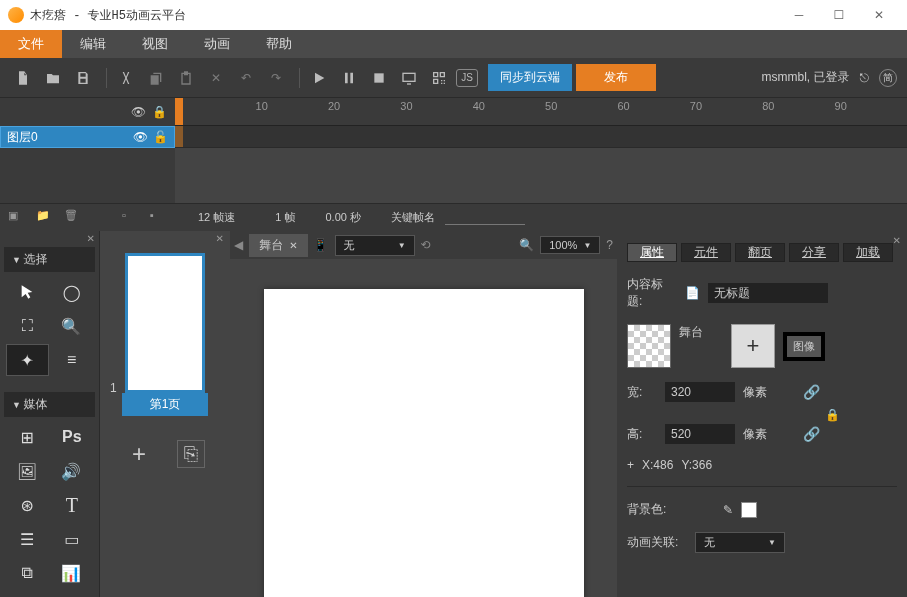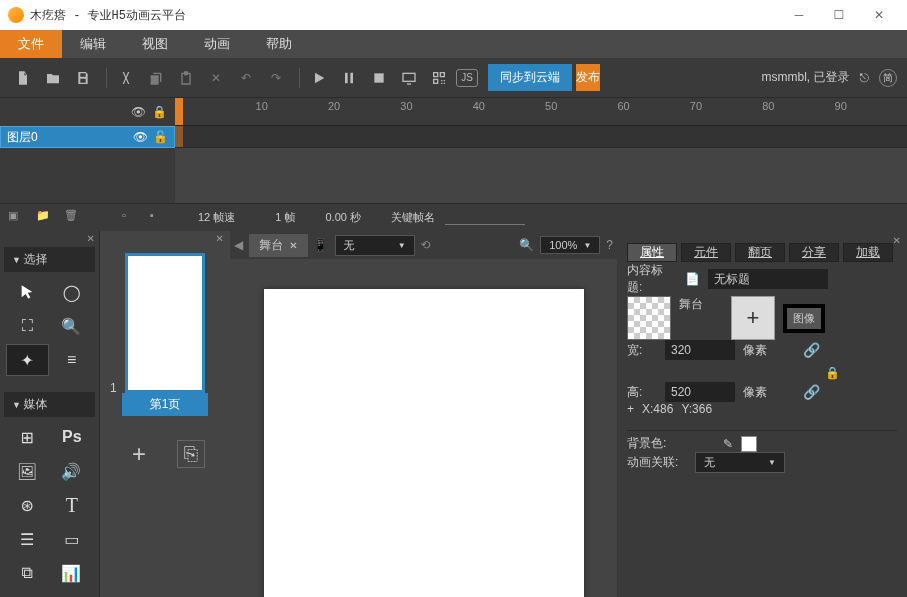--- a/index.html
+++ b/index.html
@@ -8,21 +8,21 @@
 .titlebar .logo { width:16px; height:16px; border-radius:50%; background:linear-gradient(135deg,#ffb347,#ff8c00); margin-right:6px; }
 .titlebar .title { flex:1; color:#333; font-size:12px;font-family:Liberation Mono, monospace; }
 .titlebar .winbtn { width:40px; height:30px; display:flex; align-items:center; justify-content:center; color:#666; cursor:pointer; }
 .menubar { height:28px; background:#4a4a4a; display:flex; align-items:stretch; }
 .menubar .mitem { padding:0 18px; display:flex; align-items:center; color:#ddd; cursor:pointer; font-size:13px; }
 .menubar .mitem.active { background:#e67e22; color:#fff; }
 .toolbar { height:40px; background:#3a3a3a; display:flex; align-items:center; padding:0 10px; border-bottom:1px solid #2a2a2a; }
 .tbtn { width:26px; height:26px; display:flex; align-items:center; justify-content:center; color:#bbb; cursor:pointer; margin-right:4px; }
 .tsep { width:1px; height:20px; background:#555; margin:0 6px; }
 .btn-sync { background:#2e86c1; color:#fff; padding:5px 12px; margin-left:6px; cursor:pointer; font-size:12px; }
-.btn-pub { background:#e67e22; color:#fff; padding:5px 0; margin-left:4px; cursor:pointer; font-size:12px; }
+.btn-pub { background:#e67e22; color:#fff; padding:5px 28px; margin-left:4px; cursor:pointer; font-size:12px; }
 .user-area { margin-left:auto; display:flex; align-items:center; color:#ccc; font-size:12px; gap:10px; }
 .timeline { background:#3a3a3a; }
 .tl-head { height:28px; display:flex; align-items:center; }
 .tl-layerhead { width:175px; display:flex; justify-content:flex-end; align-items:center; padding-right:8px; gap:6px; }
 .tl-ruler { flex:1; position:relative; height:28px; background:#3a3a3a; border-bottom:1px solid #222; }
 .tl-ruler .playhead { position:absolute; left:0; top:0; width:8px; height:100%; background:#e67e22; }
 .tl-ruler .marks { position:absolute; left:10px; right:0; top:2px; display:flex; }
 .tl-ruler .mark { width:80px; color:#999; font-size:11px; position:relative; }
 .tl-row { height:22px; display:flex; }
 .tl-layer { width:175px; background:#2e86c1; display:flex; align-items:center; padding:0 6px; color:#fff; font-size:12px; border:1px solid #4aa3df; }
@@ -56,21 +56,21 @@
 .ctab .x { font-size:10px; cursor:pointer; }
 .csel { background:#222; border:1px solid #555; padding:2px 8px; font-size:11px; display:flex; align-items:center; gap:6px; min-width:80px; }
 .csel .dd { margin-left:auto; font-size:8px; }
 .canvas-stage { flex:1; display:flex; align-items:flex-start; justify-content:center; padding-top:30px; overflow:hidden; }
 .stage { width:320px; height:340px; background:#fff; box-shadow:0 0 6px rgba(0,0,0,0.4); }
 .props { width:290px; background:#3a3a3a; padding:6px 10px; position:relative; font-size:12px; }
 .props .closebtn { position:absolute; right:6px; top:4px; color:#999; font-size:10px; cursor:pointer; }
 .ptabs { display:flex; gap:4px; margin-top:6px; }
 .ptab { padding:0 12px; background:#2a2a2a; color:#ccc; cursor:pointer; border:1px solid #222;text-decoration:underline; }
 .ptab.active { background:#555; color:#fff; }
-.prow { display:flex; align-items:center; gap:8px; }
+.prow { display:flex; align-items:center; margin-top:14px; gap:8px; }
 .prow .lbl { width:50px; color:#ccc; }
 .pinput { background:#222; border:none; color:#ccc; padding:3px 6px; width:70px; font-size:12px; }
 .pinput.wide { width:120px; }
 .checker { width:44px; height:44px; background:repeating-conic-gradient(#ccc 0 25%,#fff 0 50%) 0 0/12px 12px; border:1px solid #666; }
 .addimg { width:44px; height:44px; border:1px solid #999; background:#ddd; color:#333; display:flex; align-items:center; justify-content:center; font-size:22px; cursor:pointer; }
 .imglbl { border:4px solid #000000; padding:3px 6px; background:#555; font-size:11px; }
 .link-icon { color:#aaa; font-size:14px; cursor:pointer; }
 .lock-icon { color:#aaa; font-size:12px; }
 .colorbox { width:16px; height:16px; background:#fff; border:1px solid #888; display:inline-block; }
 .divider { height:1px; background:#2a2a2a; margin:14px 0 4px; }

